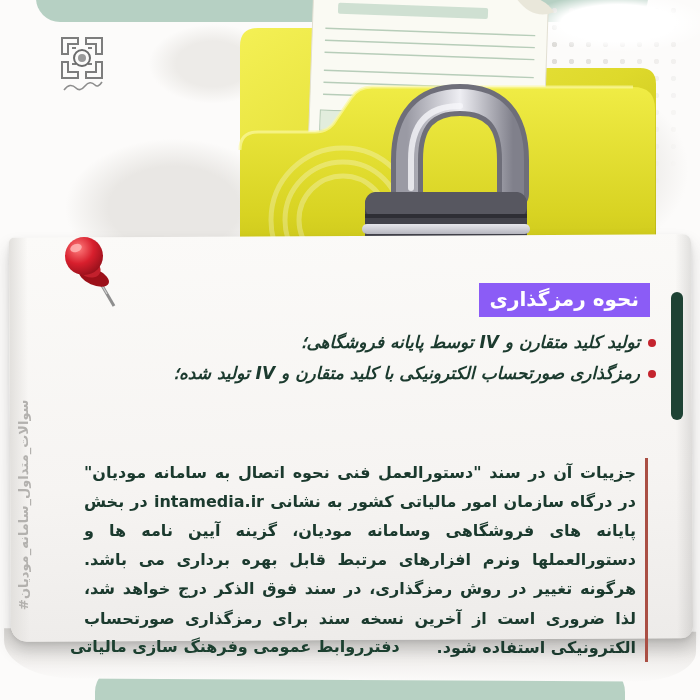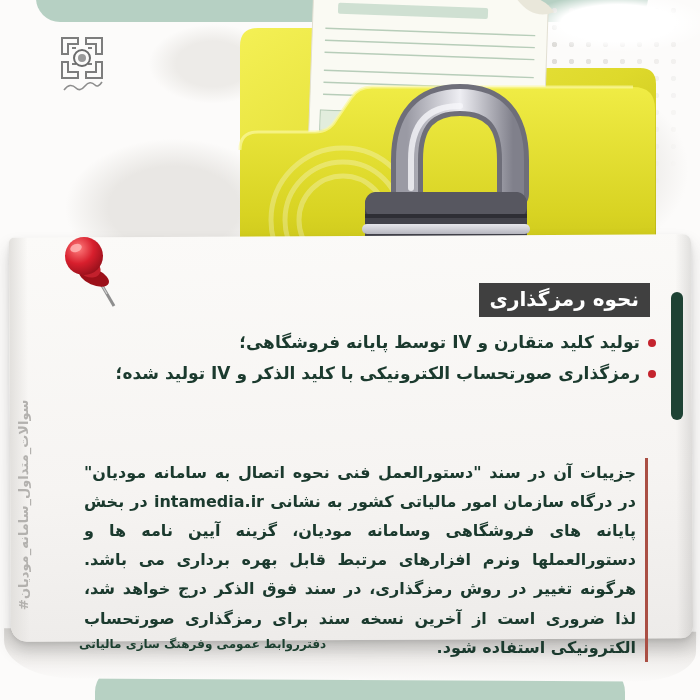--- a/index.html
+++ b/index.html
@@ -48,36 +48,36 @@
   .sheet::before { content:''; position:absolute; right:0; top:0; bottom:0; width:16px;
     background:linear-gradient(90deg, rgba(0,0,0,0), rgba(0,0,0,.10)); border-radius:0 8px 12px 0; }
   .sheet::after { content:''; position:absolute; left:0; top:0; bottom:0; width:22px;
     background:linear-gradient(90deg,#e2e0dd, rgba(251,250,248,0) 85%); border-radius:5px 0 0 16px; }
 
   
   .accent-bar { position:absolute; z-index:5; right:17px; top:292px; width:12px; height:128px;
     background:#1e4234; border-radius:7px; }
   .headline { position:absolute; z-index:5; top:283px; right:50px; display:flex; align-items:center;
     gap:8px; white-space:nowrap; }
-  .hl-box { background:#404040; color:#ffffff; font-weight:bold; font-size:20px;
+  .hl-box { background:#8b5cf6; color:#ffffff; font-weight:bold; font-size:20px;
     padding:4px 11px 6px; line-height:1.2; }
   .hl-rest { color:#1b3a2e; font-weight:bold; font-size:20px; }
-  .bullets { position:absolute; z-index:5; top:327px; right:60px; left:85px; list-style:none; }
+  .bullets { position:absolute; z-index:5; top:327px; right:60px; left:85px; list-style:none;font-style:italic; }
   .bullets li { position:relative; direction:rtl; text-align:justify; text-align-last:right;
     color:#1b3a2e; font-weight:bold; font-size:17px; line-height:1.85; }
   .bullets li::before { content:''; position:absolute; right:-16px; top:12px; width:8px; height:8px;
     border-radius:50%; background:#c4242e; }
   .para { position:absolute; z-index:5; top:458px; right:52px; left:84px; direction:rtl;
     text-align:justify; color:#1b3a2e; font-weight:bold; font-size:16px; line-height:1.82;
     border-right:3px solid #aa4f44; padding-right:9px; }
   .hashtag { position:absolute; z-index:5; left:16px; top:610px; transform:rotate(-90deg);
     transform-origin:0 0; white-space:nowrap; color:#b3b1ae; font-weight:bold; font-size:13px;
     letter-spacing:.5px; }
   .credit { position:absolute; z-index:6; left:70px; top:637px; direction:rtl;
-    color:#1c4030; font-weight:bold; font-size:12px;margin-left:9px; }
+    color:#1c4030; font-weight:bold; font-size:16px; }
 
   .pushpin { position:absolute; z-index:6; left:56px; top:230px; }
 </style>
 </head>
 <body>
 
 <div class="canvas">
 
   <div class="mint-band"></div>
   <div class="blob blob1"></div>
@@ -185,21 +185,21 @@
 
   <div class="sheet"></div>
 
   <div class="accent-bar"></div>
   <div class="headline" dir="rtl">
     <span class="hl-box">نحوه رمزگذاری</span>
   </div>
 
   <ul class="bullets">
     <li>تولید کلید متقارن و IV توسط پایانه فروشگاهی؛</li>
-    <li>رمزگذاری صورتحساب الکترونیکی با کلید الذکر و IV تولید شده؛</li>
+    <li>رمزگذاری صورتحساب الکترونیکی با کلید متقارن و IV تولید شده؛</li>
   </ul>
 
   <p class="para">جزییات آن در سند "دستورالعمل فنی نحوه اتصال به سامانه مودیان" در درگاه سازمان امور مالیاتی کشور به نشانی intamedia.ir در بخش پایانه های فروشگاهی وسامانه مودیان، گزینه آیین نامه ها و دستورالعملها ونرم افزارهای مرتبط قابل بهره برداری می باشد. هرگونه تغییر در روش رمزگذاری، در سند فوق الذکر درج خواهد شد، لذا ضروری است از آخرین نسخه سند برای رمزگذاری صورتحساب الکترونیکی استفاده شود.</p>
 
   <div class="hashtag">#سوالات_متداول_سامانه_مودیان</div>
 
   <div class="credit">دفترروابط عمومی وفرهنگ سازی مالیاتی</div>
 
   <svg class="pushpin" width="82" height="84" viewBox="0 0 82 84">
     <defs>

